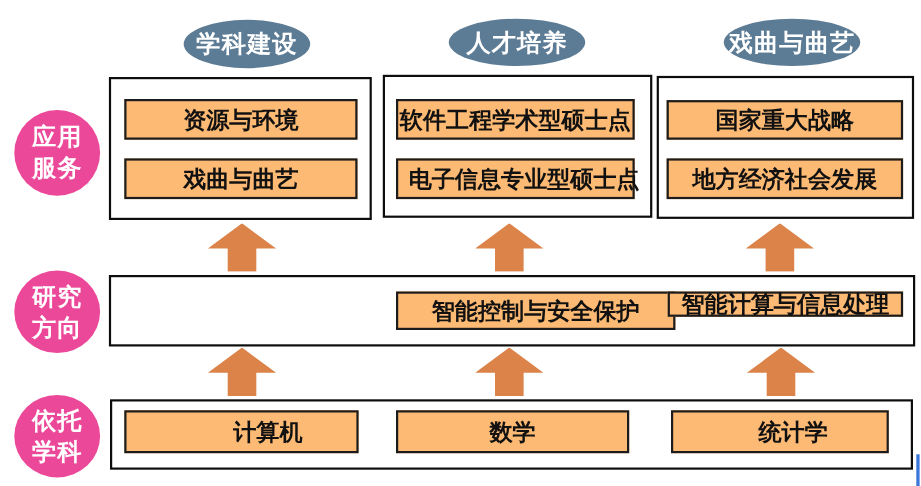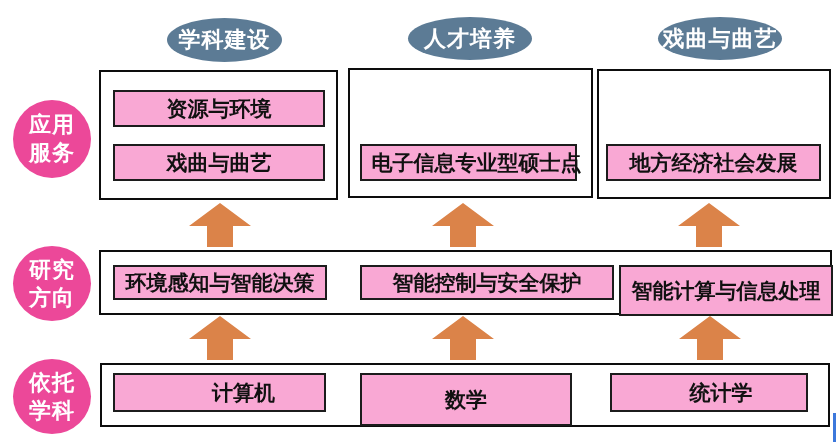--- a/index.html
+++ b/index.html
@@ -13,21 +13,21 @@
     display:flex;align-items:center;justify-content:center;
     font-size:22px;font-weight:bold;letter-spacing:1px;font-family:Liberation Mono, monospace;
   }
   .cbadge{
     background:#ec4899;color:#fff;border-radius:50%;
     display:flex;flex-direction:column;align-items:center;justify-content:center;
     font-size:22px;font-weight:bold;line-height:28px;letter-spacing:1px;
   }
   .gbox{background:#fff;border:2.5px solid #0d0d0d;}
   .ibox{
-    background:#f9a8d4;border:2px solid #1c1c1c;
+    background:#fdba74;border:2px solid #1c1c1c;
     display:flex;align-items:center;justify-content:center;
     font-size:21px;font-weight:bold;white-space:nowrap;
   }
   .arrow{
     background:#DB8349;width:62px;height:44px;
     clip-path:polygon(50% 0%,100% 52%,71% 52%,71% 100%,29% 100%,29% 52%,0% 52%);
   }
   .caret{background:#3C78DC;}
 </style>
 </head>
@@ -50,38 +50,39 @@
   <div class="abs cbadge" style="left:13px;top:359px;width:78px;height:75px;font-family:Liberation Serif, serif;">
     <span>依托</span>
     <span>学科</span>
   </div>
 
   <div class="abs gbox" style="left:99px;top:70px;width:239px;height:130px;"></div>
   <div class="abs ibox" style="left:113px;top:90px;width:212px;height:37px;">资源与环境</div>
   <div class="abs ibox" style="left:113px;top:144px;width:212px;height:37px;text-align:center;">戏曲与曲艺</div>
 
   <div class="abs gbox" style="left:348px;top:68px;width:245px;height:130px;"></div>
+  <div class="abs ibox" style="left:360px;top:90px;width:217px;height:37px;">软件工程学术型硕士点</div>
   <div class="abs ibox" style="left:360px;top:144px;width:217px;height:37px;padding-left:16px;">电子信息专业型硕士点</div>
 
   <div class="abs gbox" style="left:597px;top:69px;width:234px;height:130px;"></div>
+  <div class="abs ibox" style="left:606px;top:91px;width:215px;height:36px;">国家重大战略</div>
   <div class="abs ibox" style="left:606px;top:144px;width:215px;height:37px;">地方经济社会发展</div>
 
   <div class="abs arrow" style="left:189px;top:203px;"></div>
   <div class="abs arrow" style="left:432px;top:203px;"></div>
   <div class="abs arrow" style="left:678px;top:203px;"></div>
 
   <div class="abs gbox" style="left:99px;top:250px;width:733px;height:65px;"></div>
-  <div class="abs ibox" style="left:113px;top:265px;width:214px;height:35px;">环境感知与智能决策</div>
   <div class="abs ibox" style="left:360px;top:265px;width:254px;height:35px;">智能控制与安全保护</div>
-  <div class="abs ibox" style="left:607px;top:265px;width:214px;height:51px;margin-left:12px;">智能计算与信息处理</div>
+  <div class="abs ibox" style="left:607px;top:265px;width:214px;height:23px;">智能计算与信息处理</div>
 
   <div class="abs arrow" style="left:189px;top:316px;"></div>
   <div class="abs arrow" style="left:432px;top:316px;"></div>
   <div class="abs arrow" style="left:679px;top:316px;"></div>
 
   <div class="abs gbox" style="left:100px;top:363px;width:730px;height:64px;"></div>
   <div class="abs ibox" style="left:113px;top:373px;width:213px;height:39px;padding-left:48px;">计算机</div>
-  <div class="abs ibox" style="left:360px;top:373px;width:212px;height:53px;">数学</div>
+  <div class="abs ibox" style="left:360px;top:373px;width:212px;height:39px;">数学</div>
   <div class="abs ibox" style="left:610px;top:373px;width:198px;height:39px;padding-left:24px;">统计学</div>
 
   <div class="abs caret" style="left:833px;top:413px;width:3px;height:29px;"></div>
 
 </div>
 
 </body></html>

